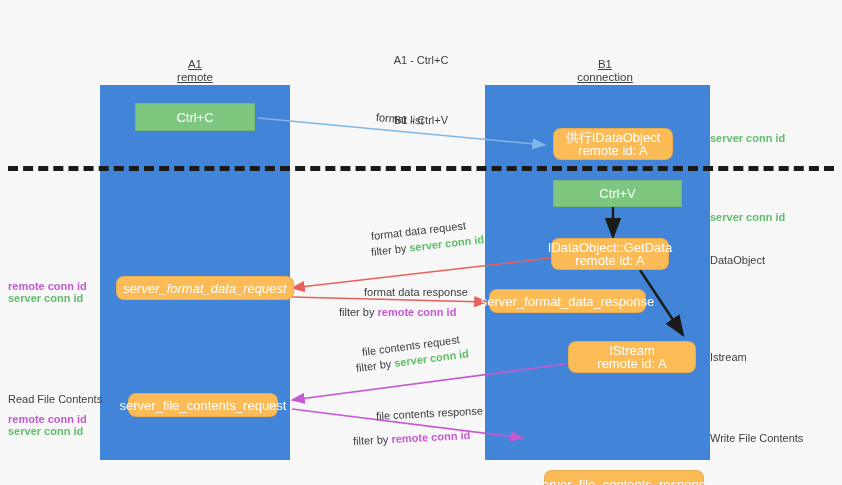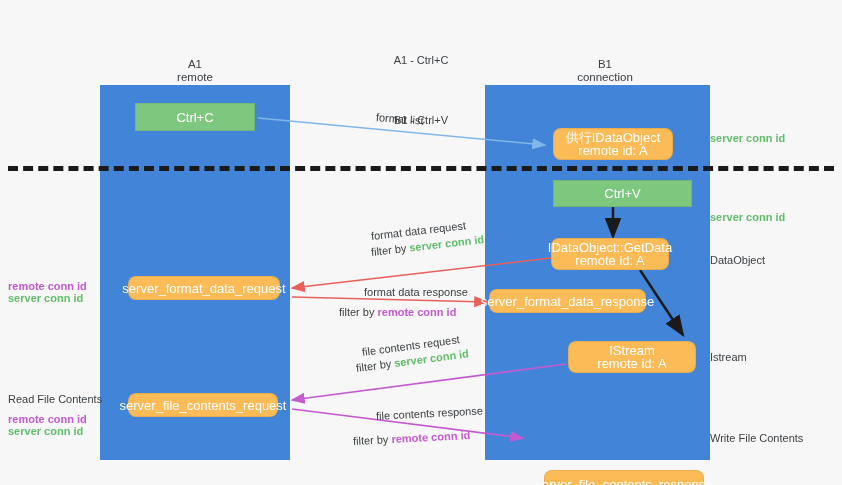--- a/index.html
+++ b/index.html
@@ -18,20 +18,21 @@
   .col-band {
     position: absolute;
     background: #4285d8;
   }
   .col-head {
     position: absolute;
     text-align: center;
     color: #3c4043;
     font-size: 11.5px;
     line-height: 13px;
+    text-decoration: underline;
   }
   .title {
     position: absolute;
     text-align: center;
     color: #3c4043;
     font-size: 11px;
     line-height: 20px;
     white-space: pre;
   }
   .box {
@@ -137,34 +138,34 @@
 
     <line x1="292" y1="409" x2="523" y2="438" stroke="#c45ad0" stroke-width="1.6" marker-end="url(#ah-purple)"></line>
   </svg>
 
   <div class="dash-line"></div>
 
   <div class="box green" style="left:135px; top:103px; width:120px; height:28px;">
     <span>Ctrl+C</span>
   </div>
 
-  <div class="box orange" style="left:128px; top:276px; width:152px; height:24px;">
+  <div class="box orange" style="left:116px; top:276px; width:178px; height:24px;font-style:italic;">
     <span>server_format_data_request</span>
   </div>
 
   <div class="box orange" style="left:128px; top:393px; width:150px; height:24px;">
     <span>server_file_contents_request</span>
   </div>
 
   <div class="box orange" style="left:553px; top:128px; width:120px; height:32px;">
     <span>供行IDataObject</span>
     <span>remote id: A</span>
   </div>
 
-  <div class="box green" style="left:553px; top:180px; width:139px; height:27px;">
+  <div class="box green" style="left:553px; top:180px; width:129px; height:27px;">
     <span>Ctrl+V</span>
   </div>
 
   <div class="box orange" style="left:551px; top:238px; width:118px; height:32px;">
     <span>IDataObject::GetData</span>
     <span>remote id: A</span>
   </div>
 
   <div class="box orange" style="left:489px; top:289px; width:157px; height:24px;">
     <span>server_format_data_response</span>

